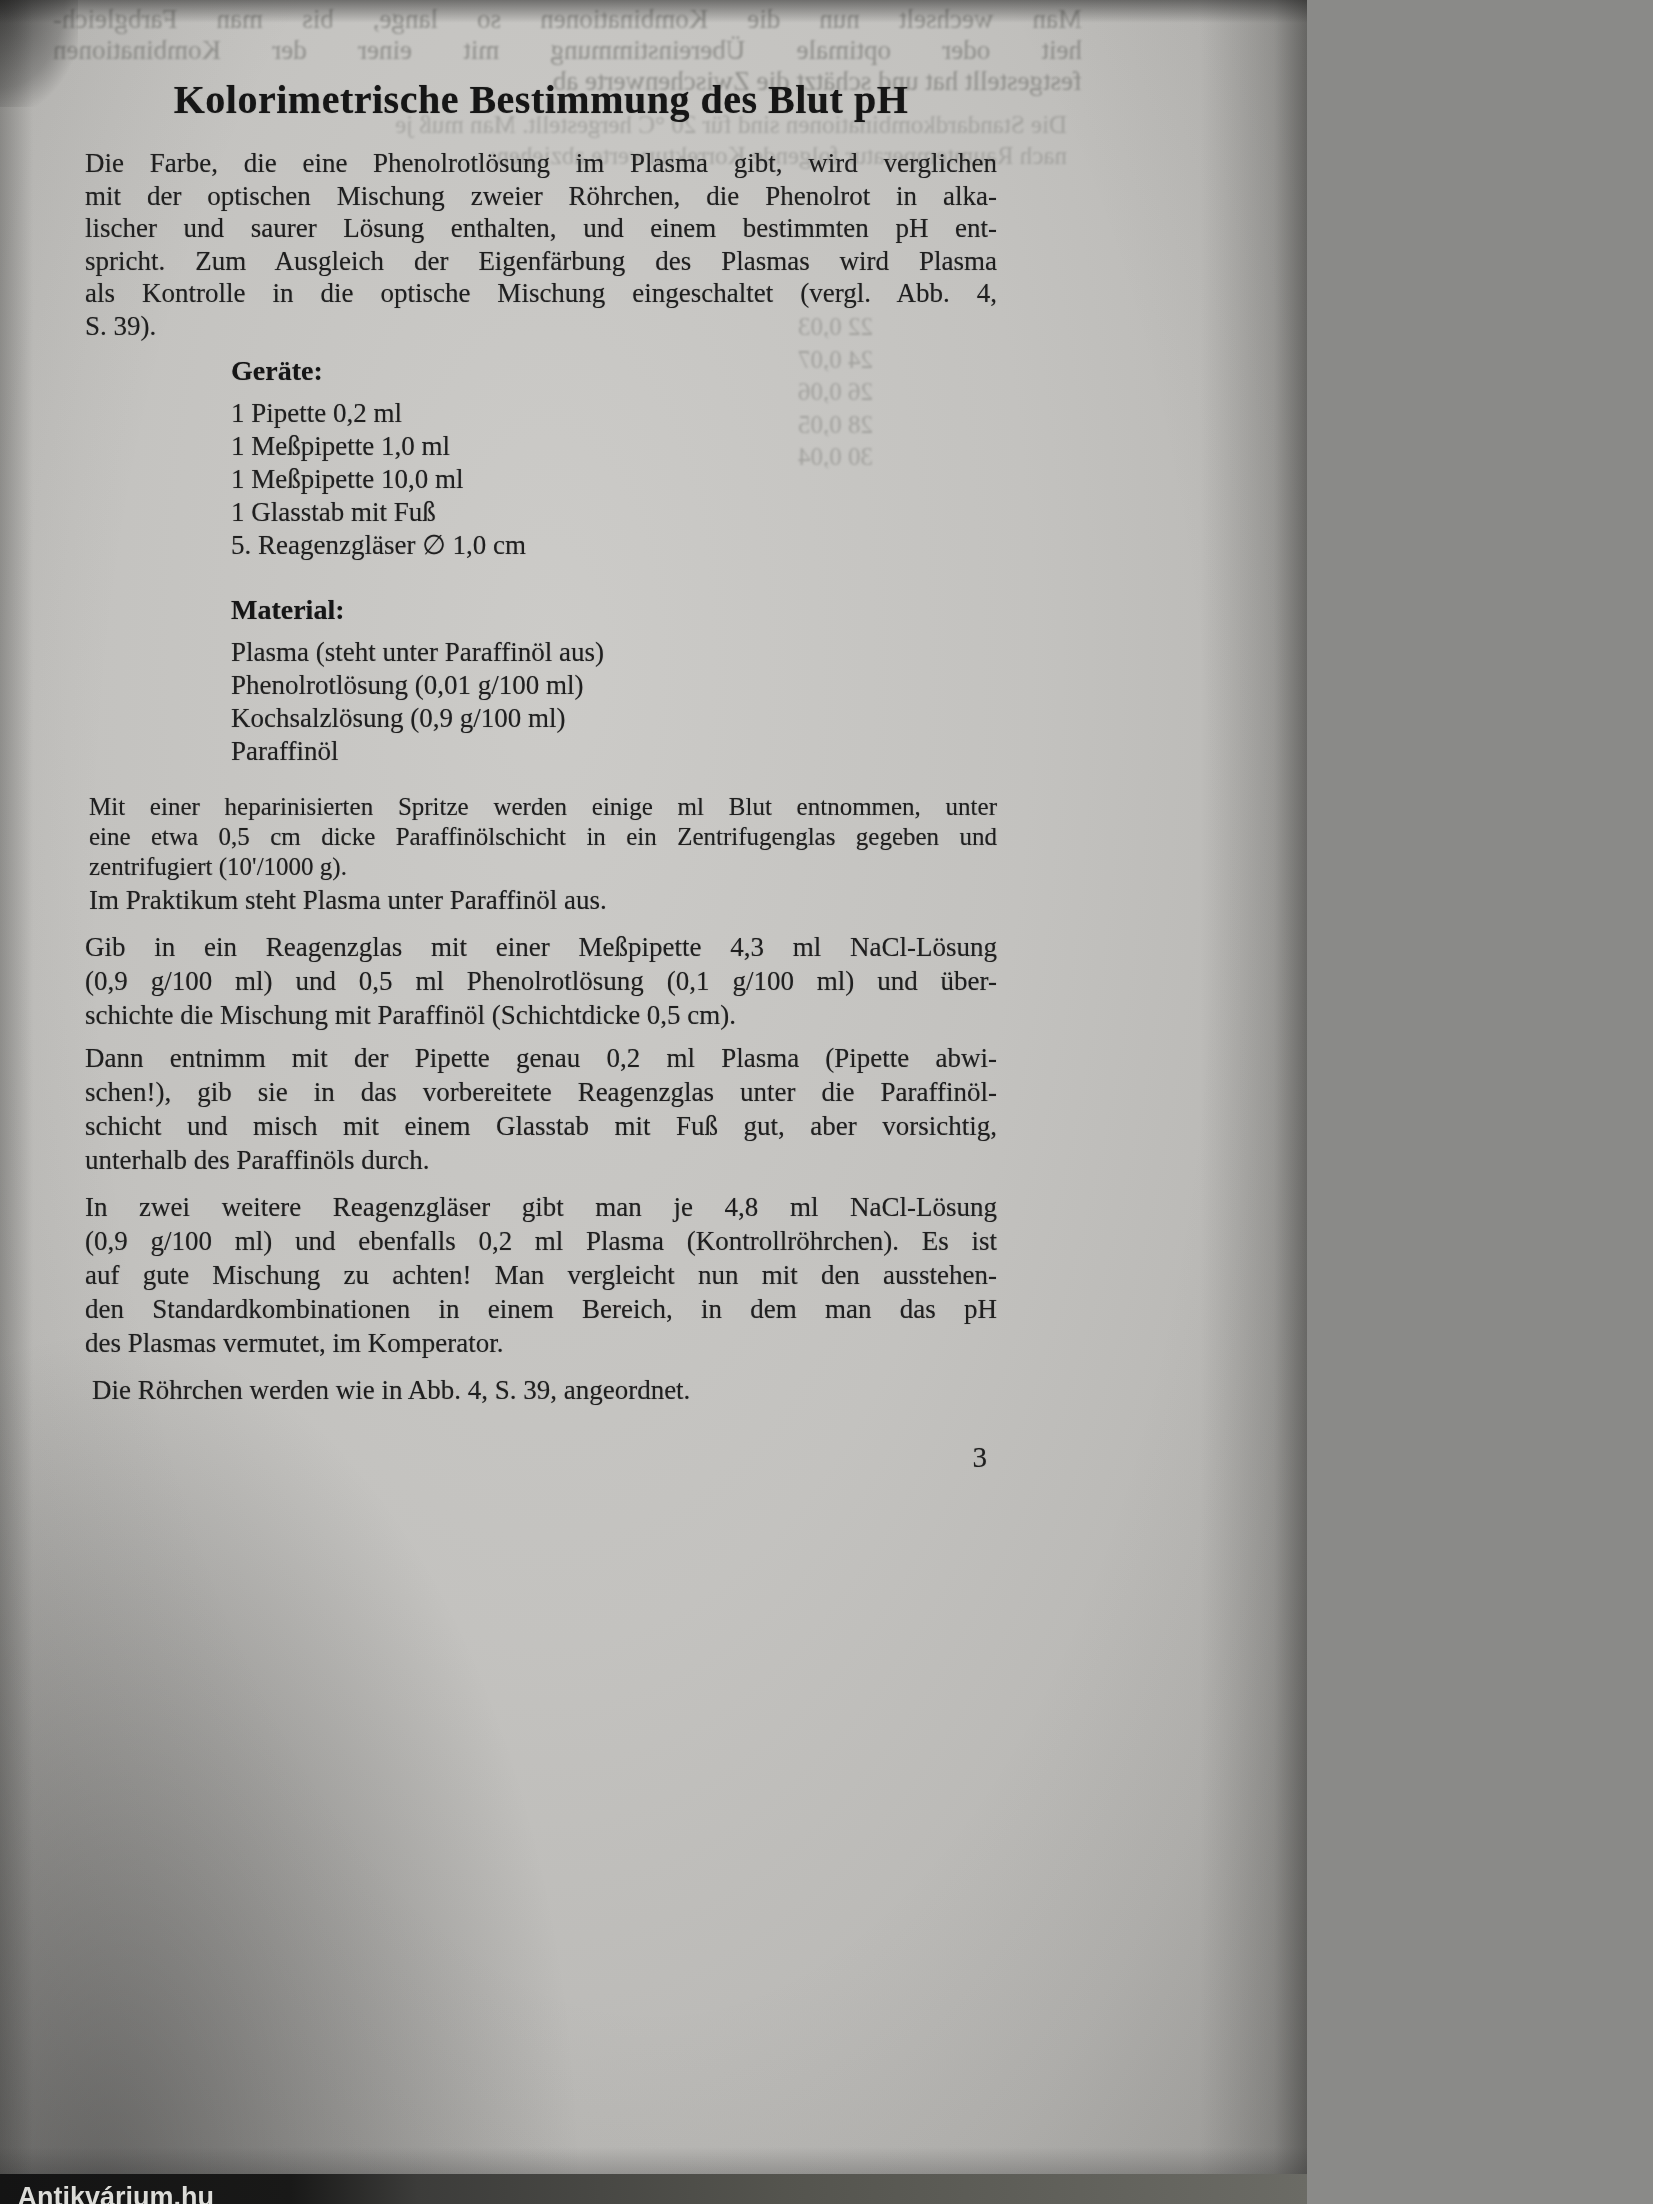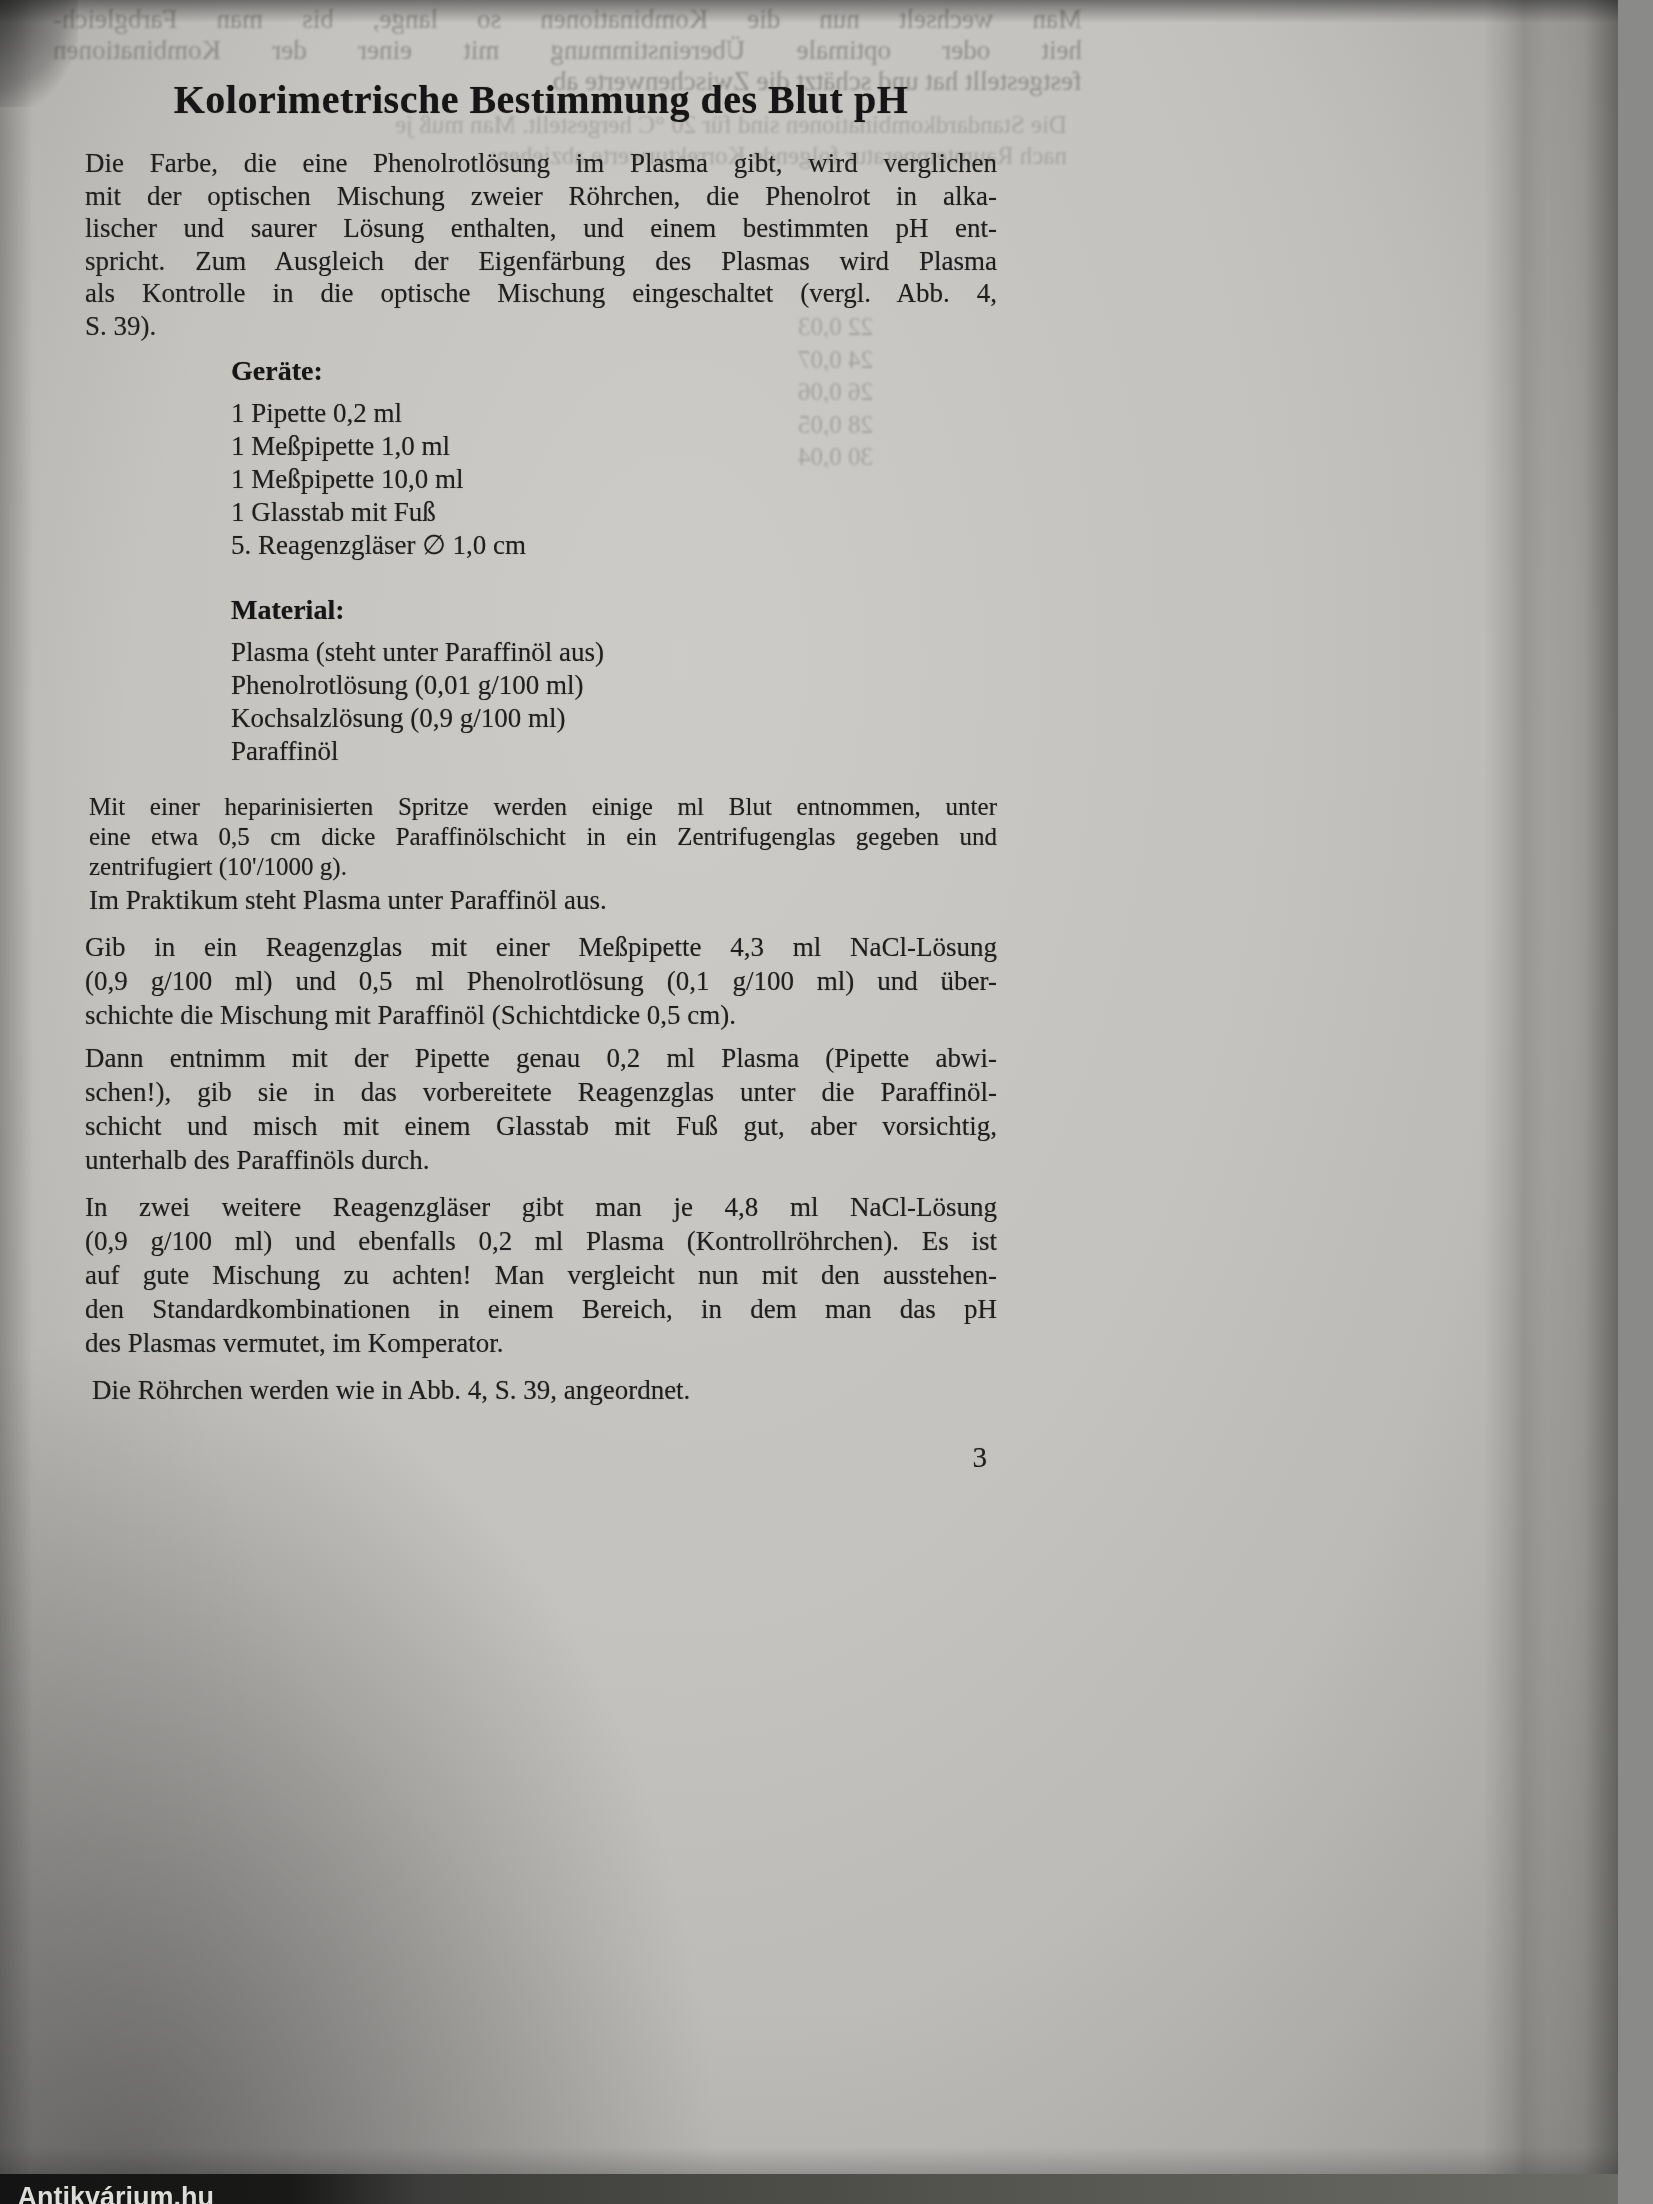--- a/index.html
+++ b/index.html
@@ -1,17 +1,17 @@
 <!DOCTYPE html>
 <html lang="de"><head>
 <meta charset="utf-8">
 <style>
   html,body { margin:0; padding:0; background:#8a8a88; }
   .page {
-    position:relative; width:1618px; height:2205px; overflow:hidden;
+    position:relative; width:1307px; height:2205px; overflow:hidden;
     background: radial-gradient(ellipse at 42% 30%, #cccbc8 0%, #c3c2bf 45%, #b6b5b2 80%, #a6a5a2 100%);
     font-family:"Liberation Serif","DejaVu Serif",serif;
     color:#1f1f1f;
   }
   .title {
     position:absolute; top:76px; left:85px; width:912px; text-align:center;
     font-size:40px; font-weight:700; letter-spacing:0.5px; color:#161616;
     text-shadow:0 0 1px rgba(20,20,20,0.55); margin:0;
   }
   .para { position:absolute; font-size:27px; text-shadow:0 0 1px rgba(30,30,30,0.45); }

